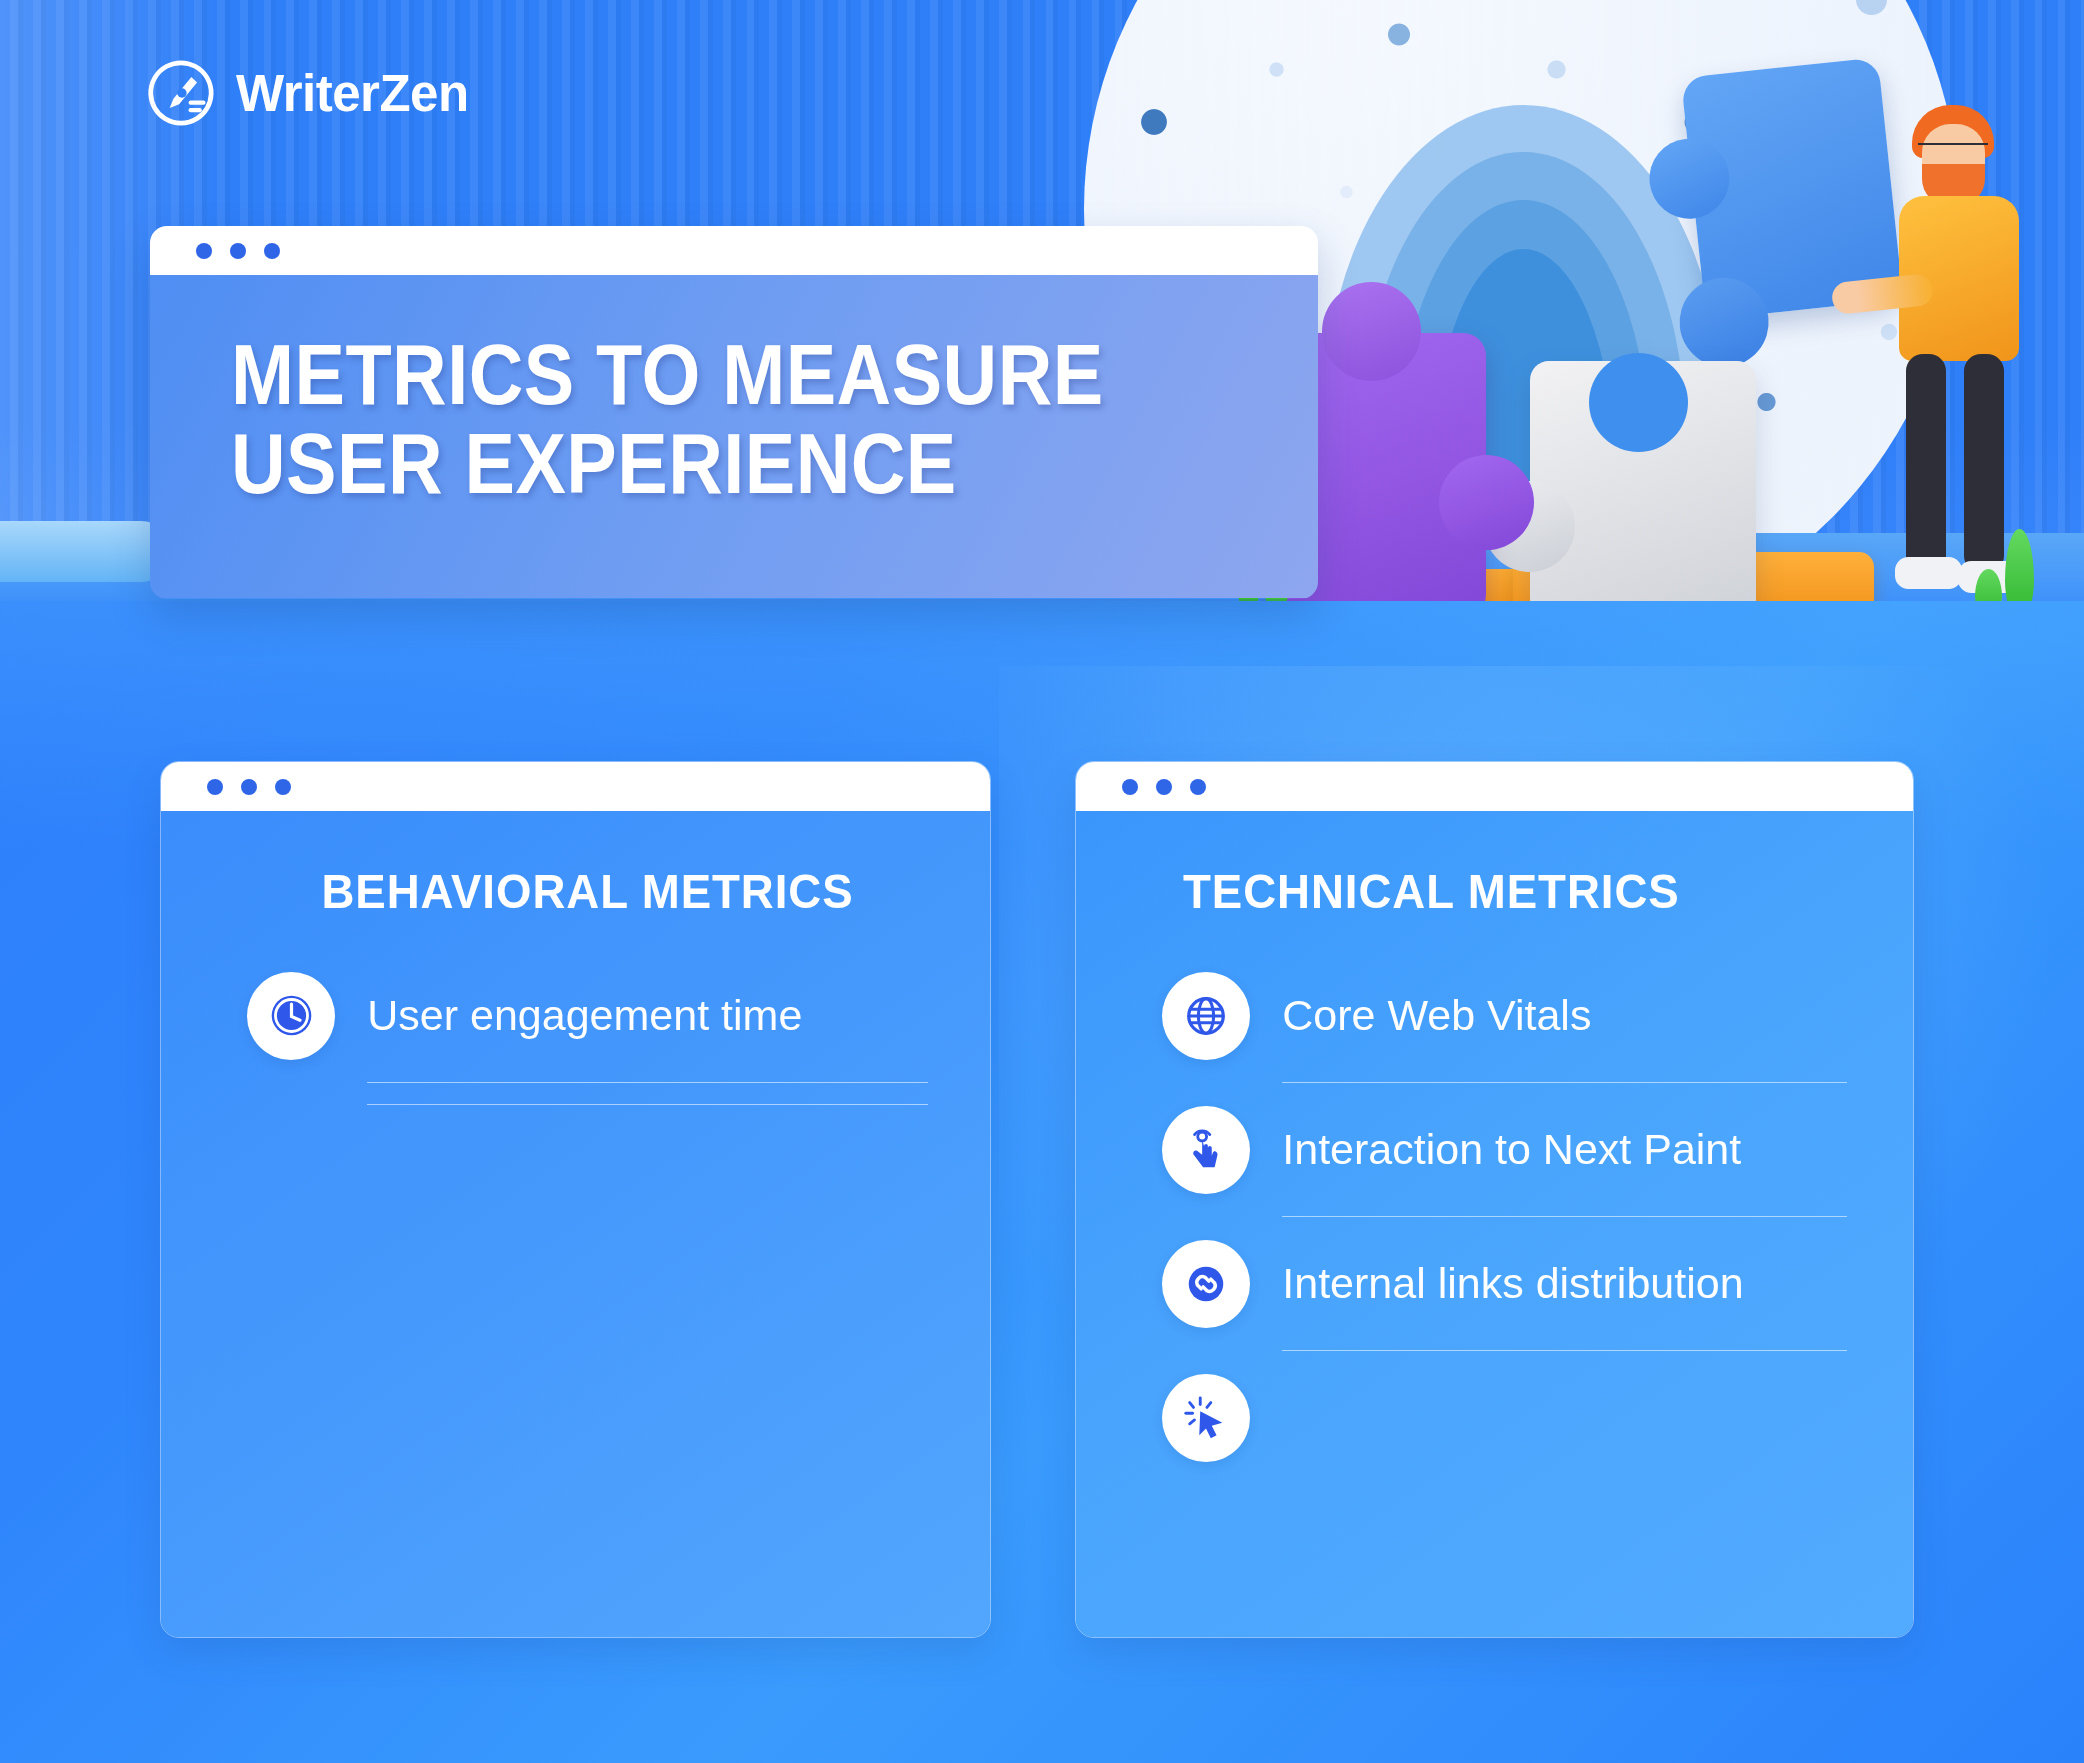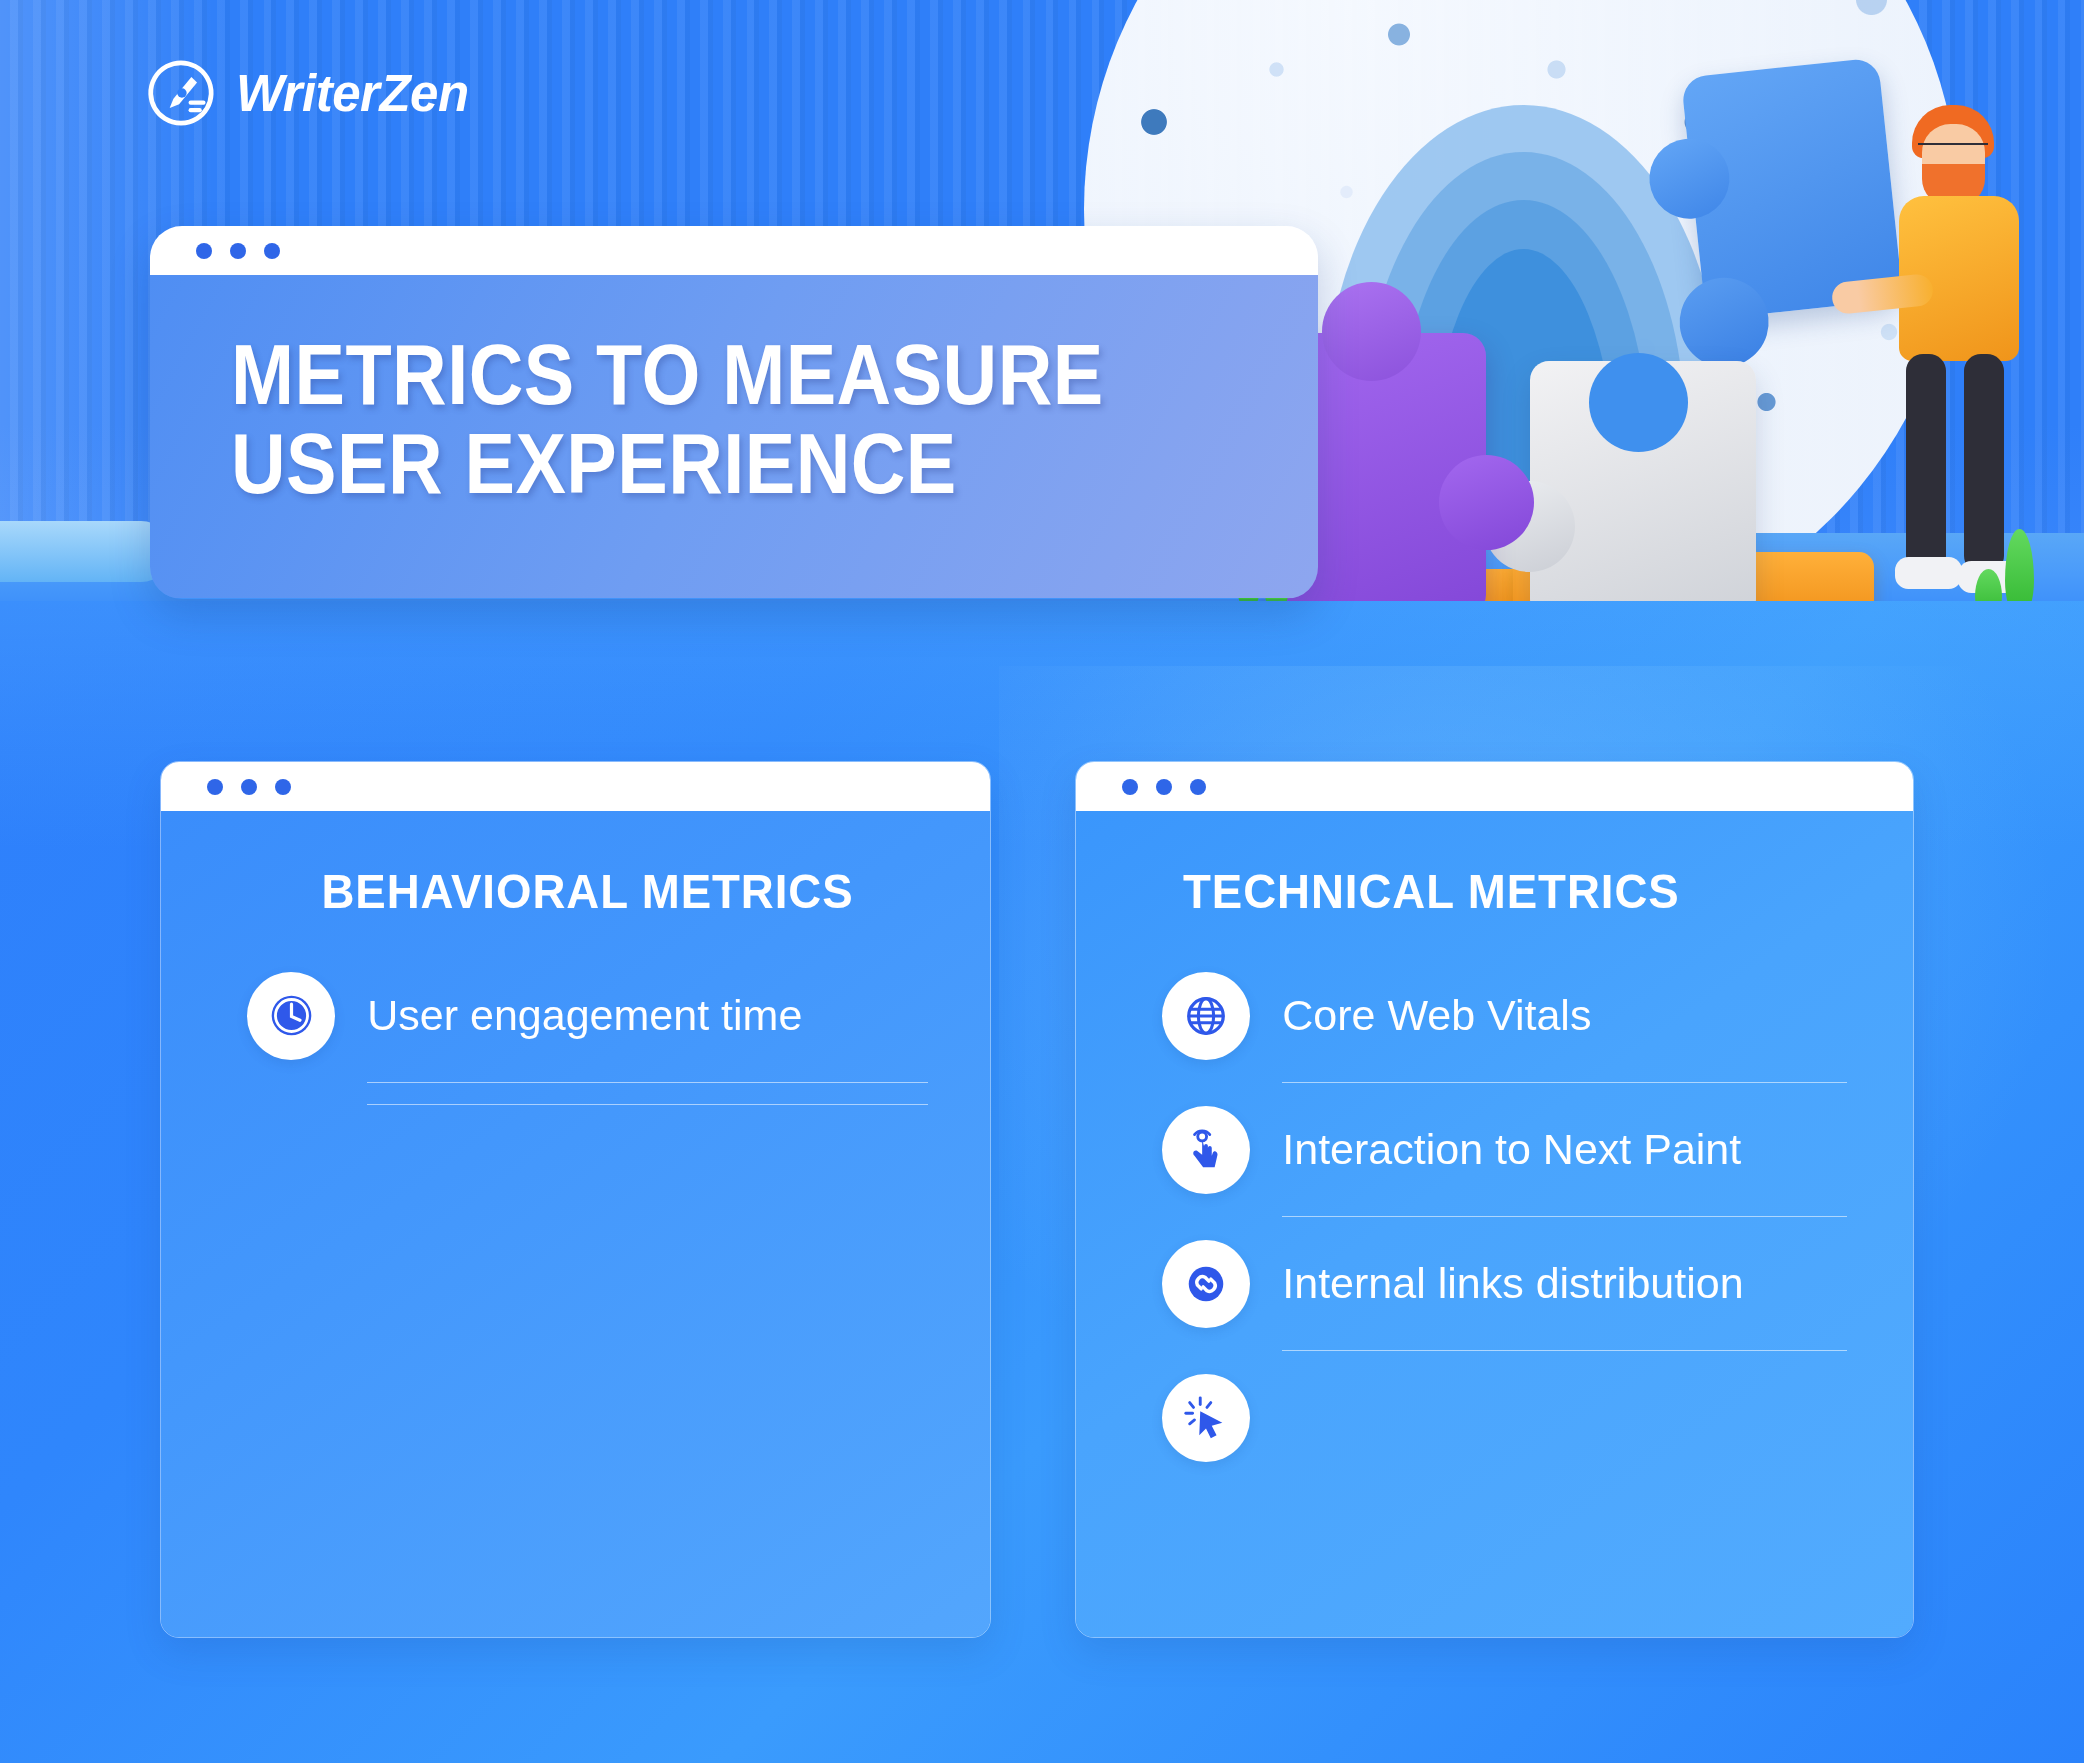--- a/index.html
+++ b/index.html
@@ -161,29 +161,29 @@
   .p2-beard{position:absolute;left:609px;top:88px;width:63px;height:42px;border-radius:0 0 27px 27px;background:#f0712c;}
   .p2-glass{position:absolute;left:605px;top:67px;width:70px;height:19px;border-top:2.9px solid #2e2e38;}
   .p2-body{position:absolute;left:586px;top:120px;width:120px;height:165px;border-radius:25px 25px 13.3px 13.3px;background:linear-gradient(160deg,#ffc13f,#f0941a);}
   .p2-arm{position:absolute;left:519px;top:202px;width:101px;height:32px;border-radius:17px;background:linear-gradient(270deg,#f8b02f,#f9cba4 74%);transform:rotate(-6deg);}
   .p2-leg1{position:absolute;left:593px;top:278px;width:40px;height:219px;border-radius:17px;background:#2e2e38;}
   .p2-leg2{position:absolute;left:651px;top:278px;width:40px;height:219px;border-radius:17px;background:#2e2e38;}
   .p2-shoe1{position:absolute;left:582px;top:481px;width:67px;height:32px;border-radius:13.3px;background:#f1f2f5;}
   .p2-shoe2{position:absolute;left:645px;top:485px;width:68px;height:32px;border-radius:13.3px;background:#f1f2f5;}
 
   
-  .logo{position:absolute;left:147px;top:59px;display:flex;align-items:center;gap:21px;z-index:30;font-style:italic;}
+  .logo{position:absolute;left:147px;top:59px;display:flex;align-items:center;gap:21px;z-index:30;}
   .logo-mark{width:68px;height:68px;}
   .logo-text{
     color:#fff;font-size:51px;font-weight:700;letter-spacing:-0.5px;line-height:1;
     font-family:"Liberation Sans", sans-serif;
   }
 
   
-  .win{position:absolute;border-radius:32px;overflow:hidden;}
+  .win{position:absolute;border-radius:17px;overflow:hidden;}
   .win-bar{
     height:49px;background:#ffffff;display:flex;align-items:center;
     padding-left:46px;box-sizing:border-box;
   }
   .dots{display:flex;gap:18px;}
   .dot{width:16px;height:16px;border-radius:50%;background:#2f66e8;}
 
   
   .title-card{
     left:150px;top:226px;width:1168px;height:373px;z-index:20;

